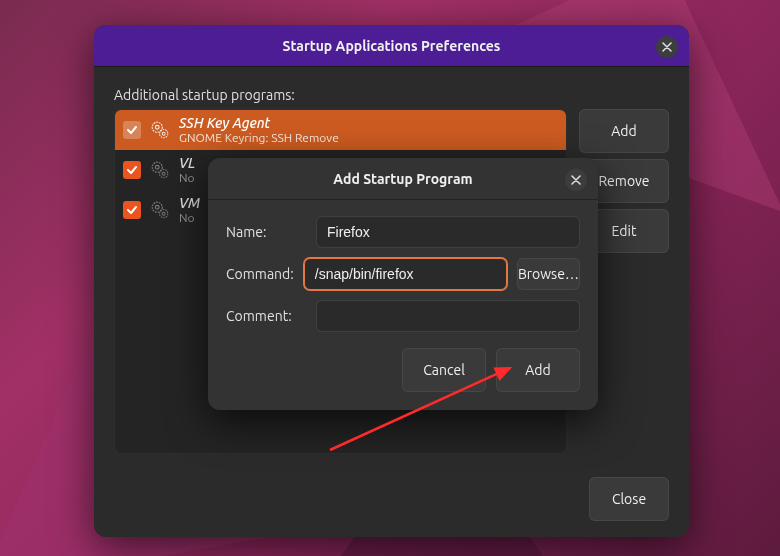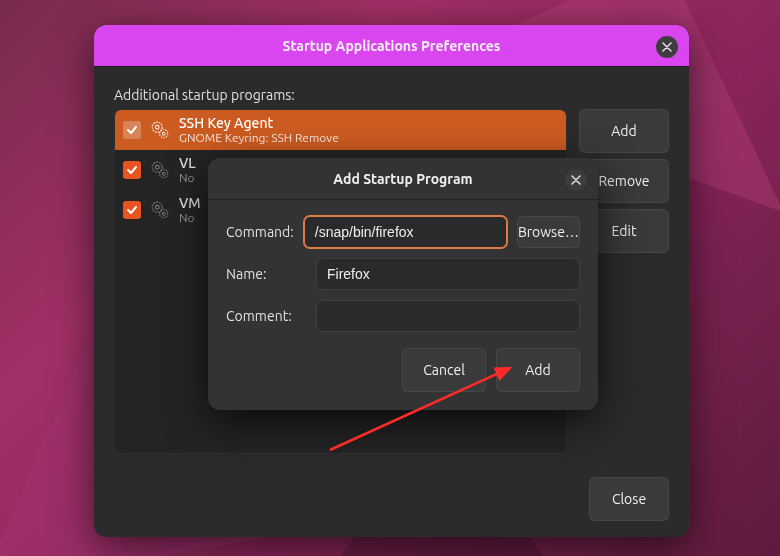--- a/index.html
+++ b/index.html
@@ -53,21 +53,21 @@
       height: 512px;
       background: #2b2b2b;
       border-radius: 12px;
       box-shadow: 0 10px 40px rgba(0,0,0,0.6);
       display: flex;
       flex-direction: column;
       overflow: hidden;
     }
     .titlebar {
       height: 42px;
-      background: #d946ef;
+      background: #4c1d95;
       border-bottom: 1px solid #1a1a1a;
       display: flex;
       align-items: center;
       justify-content: center;
       position: relative;
       border-radius: 12px 12px 0 0;
     }
     .titlebar-title {
       font-weight: 600;
       font-size: 14px;
@@ -134,21 +134,21 @@
     }
     .checkbox.orange { background: #e95420; }
     .checkbox.selected-chk { background: rgba(255,255,255,0.25); }
     .gear-icon { flex-shrink: 0; opacity: 0.85; }
     .list-text {
       display: flex;
       flex-direction: column;
       line-height: 1.15;
       overflow: hidden;
     }
-    .item-title { font-size: 14px; font-weight: 500; white-space: nowrap; }
+    .item-title { font-size: 14px; font-weight: 500; white-space: nowrap; font-style: italic; }
     .item-sub { font-size: 12px; opacity: 0.85; white-space: nowrap; }
     .list-item.selected .item-sub { color: #fff; }
     .list-item:not(.selected) .item-sub { color: #aaa; }
 
     .side-buttons {
       width: 90px;
       display: flex;
       flex-direction: column;
       gap: 6px;
     }
@@ -330,27 +330,27 @@
     <div class="titlebar-title">Add Startup Program</div>
     <div class="close-btn">
       <svg viewBox="0 0 10 10">
           <path d="M1 1 L9 9 M9 1 L1 9" stroke="#ddd" stroke-width="1.6" stroke-linecap="round"></path>
         </svg>
     </div>
   </div>
 
   <div class="dialog-body">
     <div class="form-row">
+      <div class="form-label">Name:</div>
+      <input class="text-input" value="Firefox" style="">
+    </div>
+    <div class="form-row">
       <div class="form-label">Command:</div>
       <input class="text-input focused" value="/snap/bin/firefox" style="">
       <div class="btn browse-btn">Browse…</div>
-    </div>
-    <div class="form-row">
-      <div class="form-label">Name:</div>
-      <input class="text-input" value="Firefox" style="">
     </div>
     <div class="form-row">
       <div class="form-label">Comment:</div>
       <input class="text-input" value="" style="">
     </div>
   </div>
 
   <div class="dialog-footer">
     <div class="btn">Cancel</div>
     <div class="btn">Add</div>

